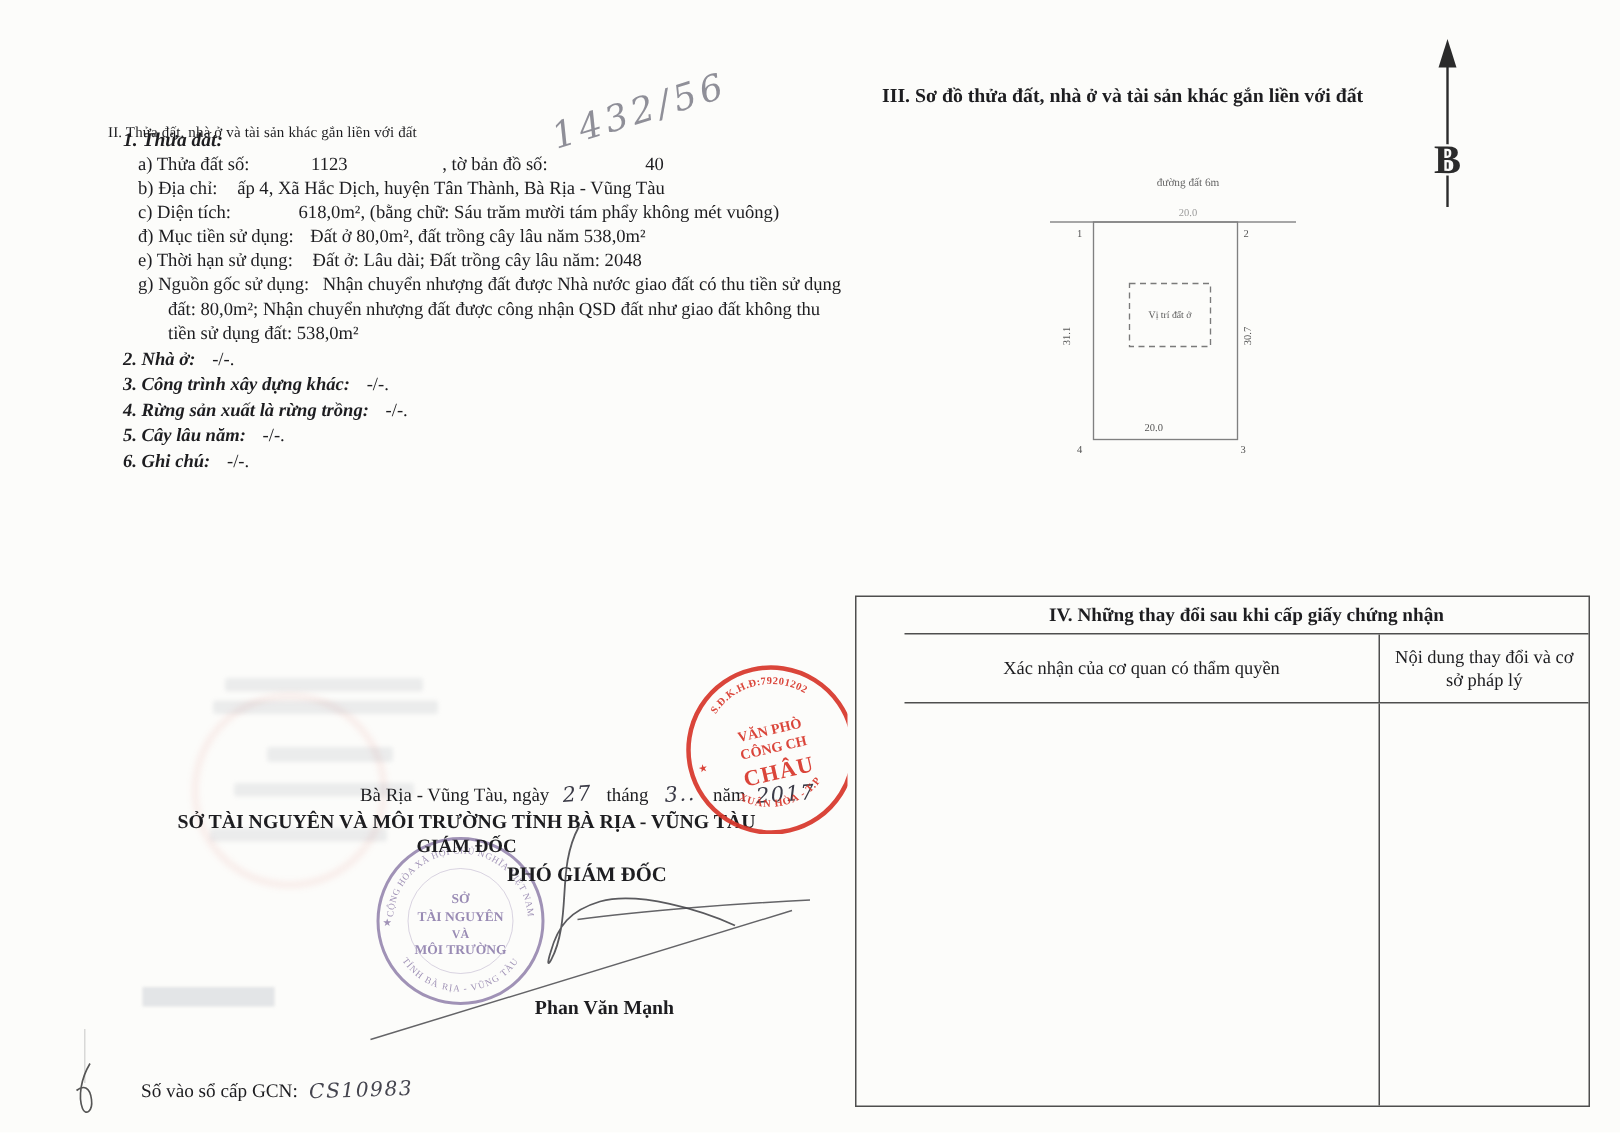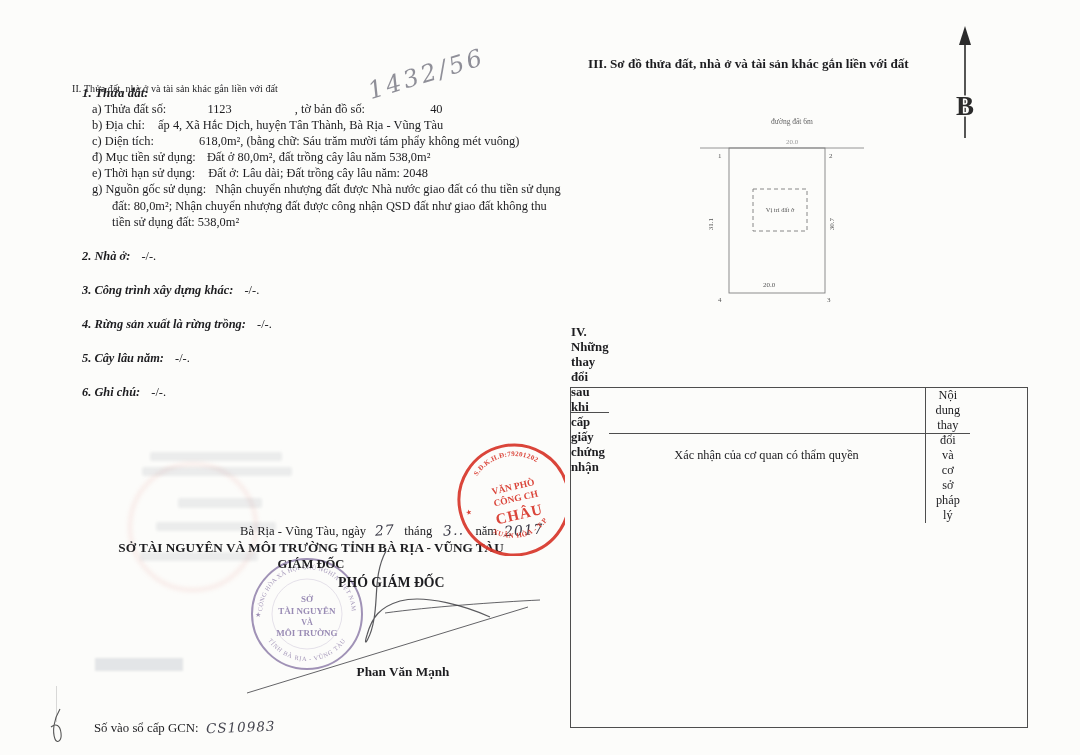--- a/index.html
+++ b/index.html
@@ -7,41 +7,41 @@
         font-family:"Liberation Serif",serif;color:#1d1d20;}
   .abs{position:absolute;}
   .b{font-weight:normal;}
   .bi{font-weight:bold;font-style:italic;}
   
   .sec2-title{left:72px;top:63px;font-size:10px;font-weight:normal;letter-spacing:.1px;z-index:2;margin-top:20px;}
   .sub1{left:82px;top:85px;font-size:13px;z-index:2;}
   .items{left:82px;top:101px;width:484px;font-size:12.4px;line-height:16.1px;z-index:2;}
   .items .ln{padding-left:10px;}
   .items .ln-g{padding-left:30px;text-indent:-20px;}
-  .num-item{margin-top:18px;}
+  .num-item{margin-top:1px;}
   .num-item:first-of-type{margin-top:6px;}
   .val{margin-left:8px;}
   .annotation{left:366px;top:60px;font-size:24px;color:#7d7d88;font-style:italic;
     font-family:"DejaVu Serif",serif;transform:rotate(-17deg);letter-spacing:3px;opacity:.85;z-index:2;}
   
   .hw{display:inline-block;font-family:"DejaVu Serif",serif;font-style:italic;color:#3b3b47;
       font-size:14px;transform:rotate(-4deg);letter-spacing:1px;}
   .hw2{display:inline-block;font-family:"DejaVu Serif",serif;font-style:italic;color:#45454f;
       font-size:13.5px;transform:rotate(-2deg);letter-spacing:1px;margin-left:4px;}
   
   .date-line{left:240px;top:522px;font-size:12.6px;z-index:4;white-space:nowrap;}
   .org-line{left:70px;top:540px;width:482px;text-align:center;font-weight:bold;font-size:13.2px;z-index:4;}
   .director{left:70px;top:557px;width:482px;text-align:center;font-weight:bold;font-size:12.6px;z-index:4;}
   .deputy{left:338px;top:575px;font-weight:bold;font-size:13.8px;z-index:4;}
   .signer{left:328px;top:664px;width:150px;text-align:center;font-weight:bold;font-size:13.2px;z-index:4;}
   
   .sec3-title{left:588px;top:56px;width:430px;font-size:13.2px;font-weight:bold;z-index:2;}
   
-  .tbl{left:570px;top:387px;width:456px;height:339px;border:1px solid #4e4e4e;z-index:2;
-       display:flex;flex-direction:row;background:transparent;}
+  .tbl{left:570px;top:397px;width:456px;height:339px;border:1px solid #4e4e4e;z-index:2;
+       display:flex;flex-direction:column;background:transparent;padding-left:32px;}
   .tbl-title{height:24px;border-bottom:1px solid #4e4e4e;display:flex;align-items:center;
        justify-content:center;font-weight:bold;font-size:12.8px;}
   .tbl-head{display:grid;grid-template-columns:317px 1fr;border-bottom:1px solid #4e4e4e;height:45px;}
   .tbl-head .cell{display:flex;align-items:center;justify-content:center;font-size:12.3px;
        text-align:center;padding:0 10px;line-height:15px;}
   .tbl-head .cell:first-child{border-right:1px solid #4e4e4e;}
   .tbl-body{display:grid;grid-template-columns:317px 1fr;flex:1;}
   .tbl-body .cell:first-child{border-right:1px solid #4e4e4e;}
   
   .gcn{left:94px;top:719px;font-size:12.8px;z-index:2;}

